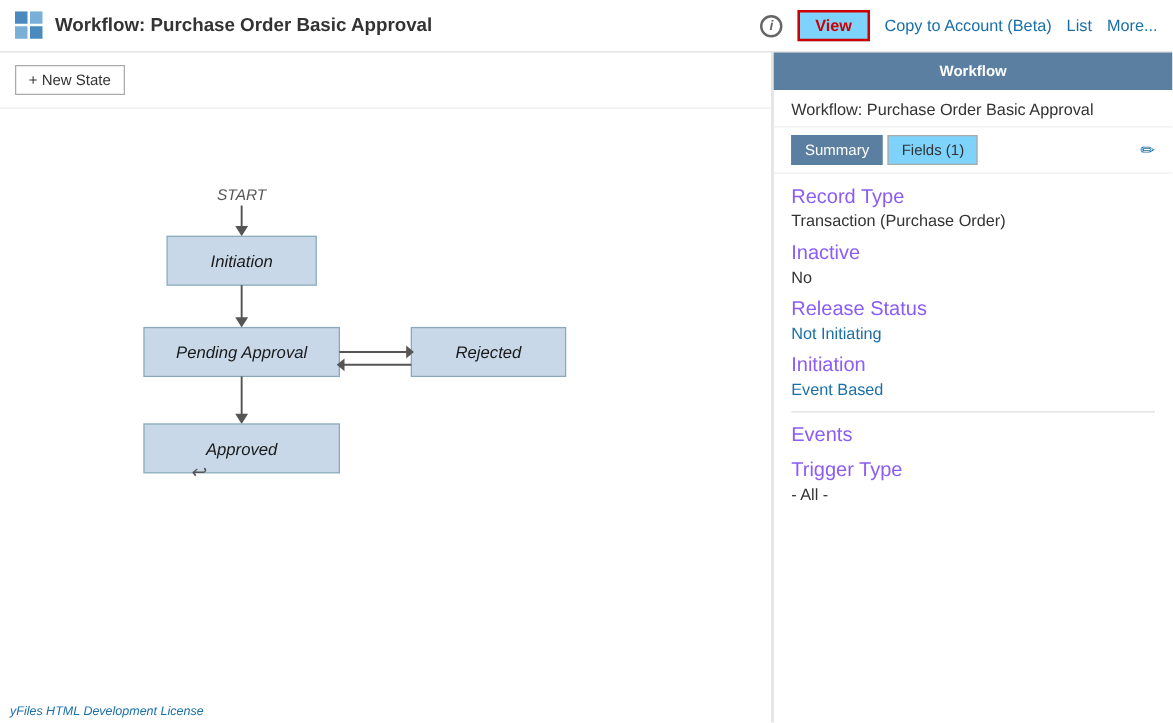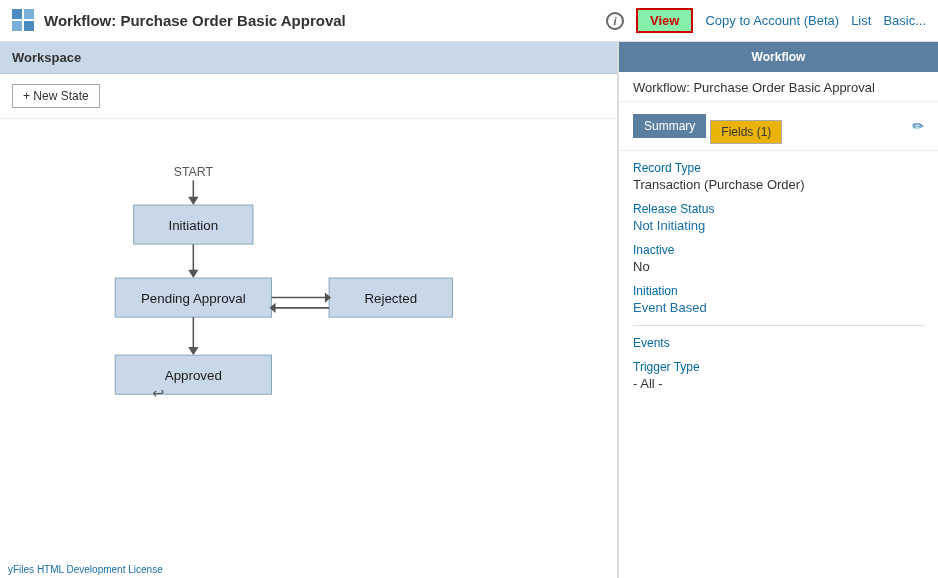--- a/index.html
+++ b/index.html
@@ -34,21 +34,21 @@
       width: 18px; height: 18px;
       border: 2px solid #666;
       border-radius: 50%;
       display: flex; align-items: center; justify-content: center;
       font-size: 11px; color: #666; font-style: italic; font-weight: bold;
       cursor: pointer;
     }
     .view-btn {
       border: 2px solid #c00;
       color: #c00;
-      background: #86efac;
+      background: #7dd3fc;
       padding: 3px 12px;
       font-size: 13px;
       cursor: pointer;
       font-weight: bold;
     }
     .copy-btn, .list-btn, .more-btn {
       background: none; border: none; color: #1a6fa8; cursor: pointer; font-size: 13px;
     }
 
     
@@ -82,20 +82,21 @@
       padding: 4px 10px;
       font-size: 12px;
       cursor: pointer;
       color: #333;
       display: flex; align-items: center; gap: 4px;
     }
     .workspace-canvas {
       flex: 1;
       position: relative;
       overflow: hidden;
+      font-style: italic;
     }
 
     
     .yfiles-license {
       position: absolute;
       bottom: 4px;
       left: 8px;
       font-size: 10px;
       color: #1a6fa8;
     }
@@ -133,41 +134,40 @@
       font-size: 12px;
       cursor: pointer;
       border: 1px solid #aaa;
     }
     .tab-btn.active {
       background: #5a7fa0;
       color: #fff;
       border-color: #5a7fa0;
     }
     .tab-btn.inactive {
-      background: #eab308;
-      color: #333;
-      margin-top: 12px;
+      background: #7dd3fc;
+      color: #333;
     }
     .edit-icon {
       margin-left: auto;
       color: #1a6fa8;
       cursor: pointer;
       font-size: 14px;
     }
     .details-content {
       padding: 10px 14px;
       overflow-y: auto;
       flex: 1;
     }
     .field-group {
       margin-bottom: 10px;
     }
     .field-label {
-      font-size: 12px;
-      color: #0369a1;
+      font-size: 16px;
+      color: #8b5cf6;
       margin-bottom: 2px;
     }
     .field-value {
       font-size: 13px;
       color: #333;
     }
     .field-value.blue { color: #1a6fa8; }
     .divider {
       border: none;
       border-top: 1px solid #ddd;
@@ -195,28 +195,27 @@
     </svg>
   </div>
   <div class="header-title">
     <span>Workflow:</span>&nbsp;<span>Purchase Order Basic Approval</span>
   </div>
   <div class="header-actions">
     <div class="info-icon">i</div>
     <button class="view-btn">View</button>
     <button class="copy-btn">Copy to Account (Beta)</button>
     <button class="list-btn">List</button>
-    <button class="more-btn">Basic...</button>
+    <button class="more-btn">More...</button>
   </div>
 </div>
 
 <div class="main">
 
   <div class="workspace">
-    <div class="workspace-header">Workspace</div>
     <div class="workspace-toolbar">
       <button class="new-state-btn">+ New State</button>
     </div>
     <div class="workspace-canvas">
 
       <svg class="diagram-svg" viewBox="0 0 600 420">
 
         <text x="188" y="42" text-anchor="middle" font-size="12" fill="#555">START</text>
 
         <line x1="188" y1="46" x2="188" y2="64" stroke="#555" stroke-width="1.5"></line>
@@ -263,30 +262,30 @@
     </div>
     <div class="details-content">
 
       <div class="field-group">
         <div class="field-label">Record Type</div>
         <div class="field-value">Transaction (Purchase Order)</div>
       </div>
 
 
       <div class="field-group">
+        <div class="field-label">Inactive</div>
+        <div class="field-value">No</div>
+      </div>
+
+      <div class="field-group">
         <div class="field-label">Release Status</div>
         <div class="field-value blue">Not Initiating</div>
       </div>
 
       <div class="field-group">
-        <div class="field-label">Inactive</div>
-        <div class="field-value">No</div>
-      </div>
-
-      <div class="field-group">
         <div class="field-label">Initiation</div>
         <div class="field-value blue">Event Based</div>
       </div>
 
       <hr class="divider">
 
       <div class="field-group">
         <div class="field-label">Events</div>
       </div>
 

